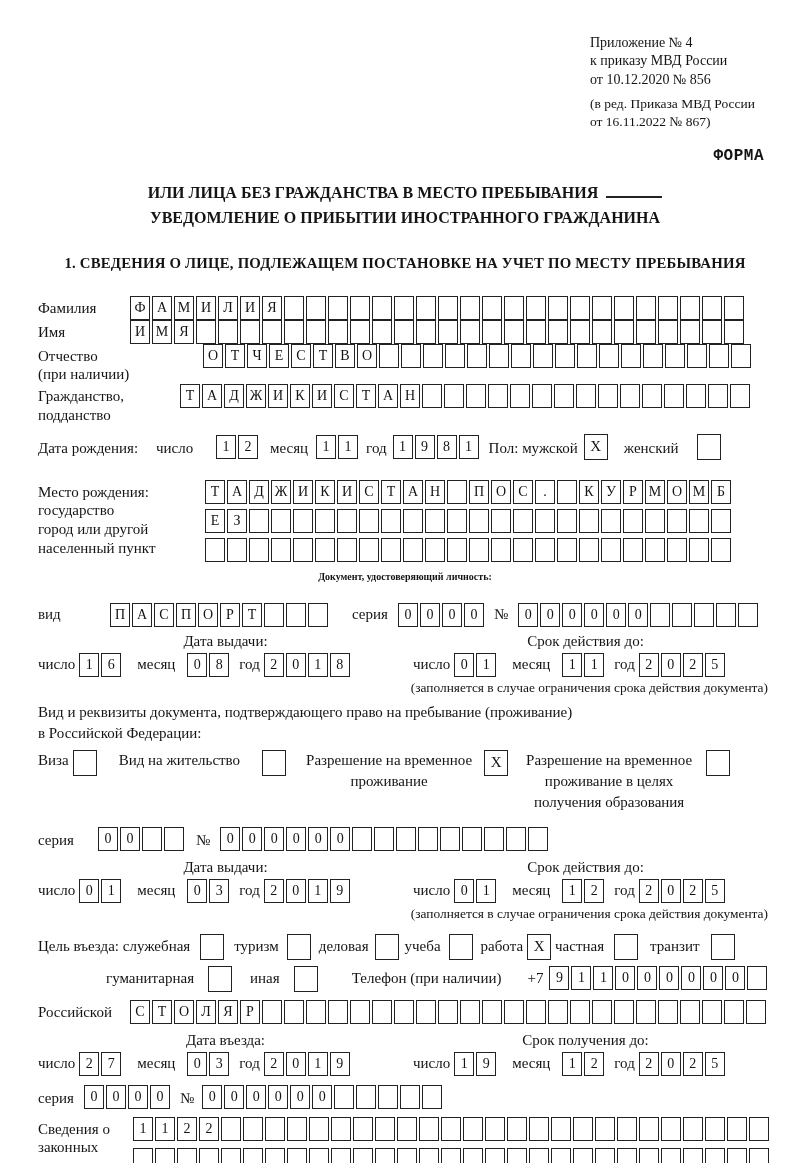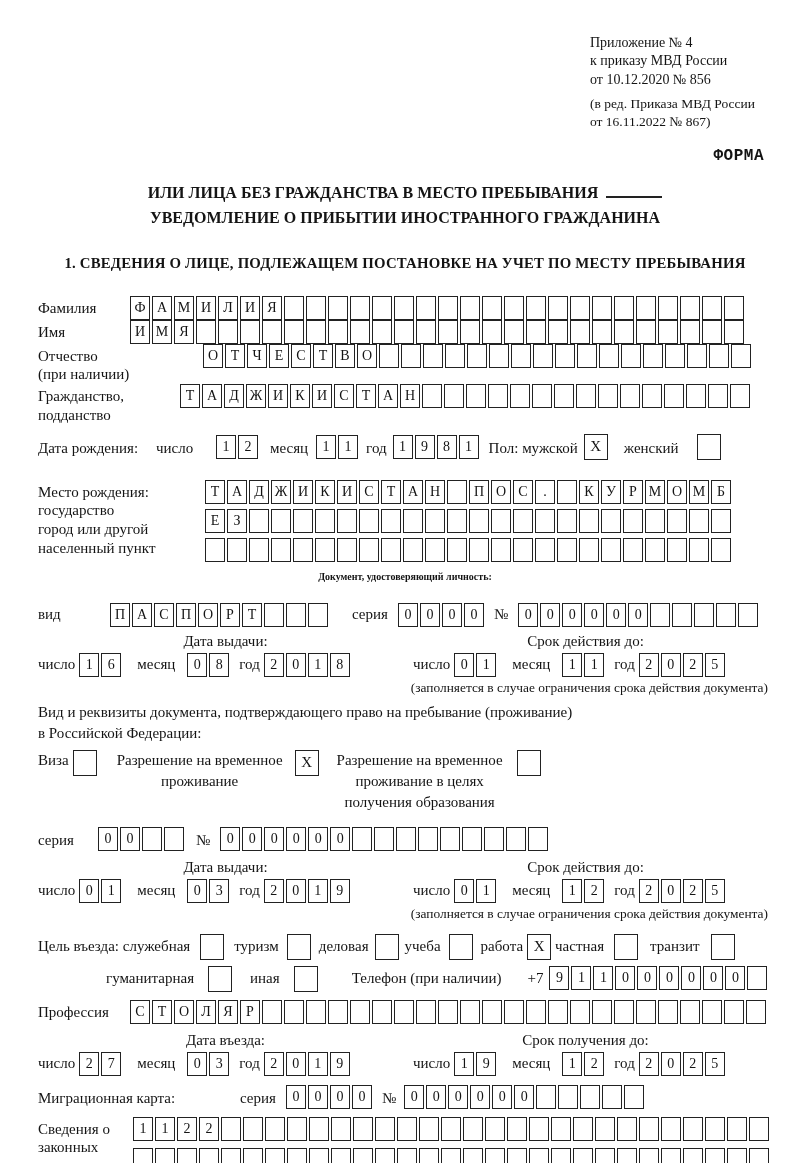--- a/index.html
+++ b/index.html
@@ -414,20 +414,24 @@
   <div class="note-right">(заполняется в случае ограничения срока действия документа)</div>
 
   <div class="intro">Вид и реквизиты документа, подтверждающего право на пребывание (проживание)</div>
   <div class="intro" style="margin-top:4px">в Российской Федерации:</div>
 
   <div class="permit-row">
     <span class="permit-item">
       <span class="permit-label">Виза</span>
       <span class="checkbox" style="margin-left:4px"></span>
     </span>
+    <span class="permit-item" style="margin-left:22px">
+      <span class="permit-label">Вид на жительство</span>
+      <span class="checkbox" style="margin-left:22px"></span>
+    </span>
     <span class="permit-item" style="margin-left:20px">
       <span class="permit-label center">
         <span style="display:block">Разрешение на временное</span>
         <span style="display:block">проживание</span>
       </span>
       <span class="checkbox" style="margin-left:12px">X</span>
     </span>
     <span class="permit-item" style="margin-left:18px">
       <span class="permit-label center">
         <span style="display:block">Разрешение на временное</span>
@@ -546,21 +550,21 @@
         <span class="cell">0</span>
         <span class="cell">0</span>
         <span class="cell">0</span>
         <span class="cell">0</span>
         <span class="cell">0</span>
         <span class="cell"></span>
       </span>
   </div>
 
   <div class="frow" style="margin-top:8px">
-    <span class="flabel lbl-prof">Профессия</span>
+    <span class="flabel lbl-prof">Российской</span>
     <span class="cells">
         <span class="cell">С</span>
         <span class="cell">Т</span>
         <span class="cell">О</span>
         <span class="cell">Л</span>
         <span class="cell">Я</span>
         <span class="cell">Р</span>
         <span class="cell"></span>
         <span class="cell"></span>
         <span class="cell"></span>
@@ -628,21 +632,20 @@
             <span class="cell">2</span>
             <span class="cell">0</span>
             <span class="cell">2</span>
             <span class="cell">5</span>
           </span>
       </div>
     </div>
   </div>
 
   <div class="frow" style="margin-top:9px; align-items:center">
-    <span class="ilabel" style="width:202px">Миграционная карта:</span>
     <span class="ilabel">серия</span>
     <span class="cells" style="margin-left:10px">
         <span class="cell">0</span>
         <span class="cell">0</span>
         <span class="cell">0</span>
         <span class="cell">0</span>
       </span>
     <span class="ilabel" style="margin-left:8px">№</span>
     <span class="cells" style="margin-left:8px">
         <span class="cell">0</span>

